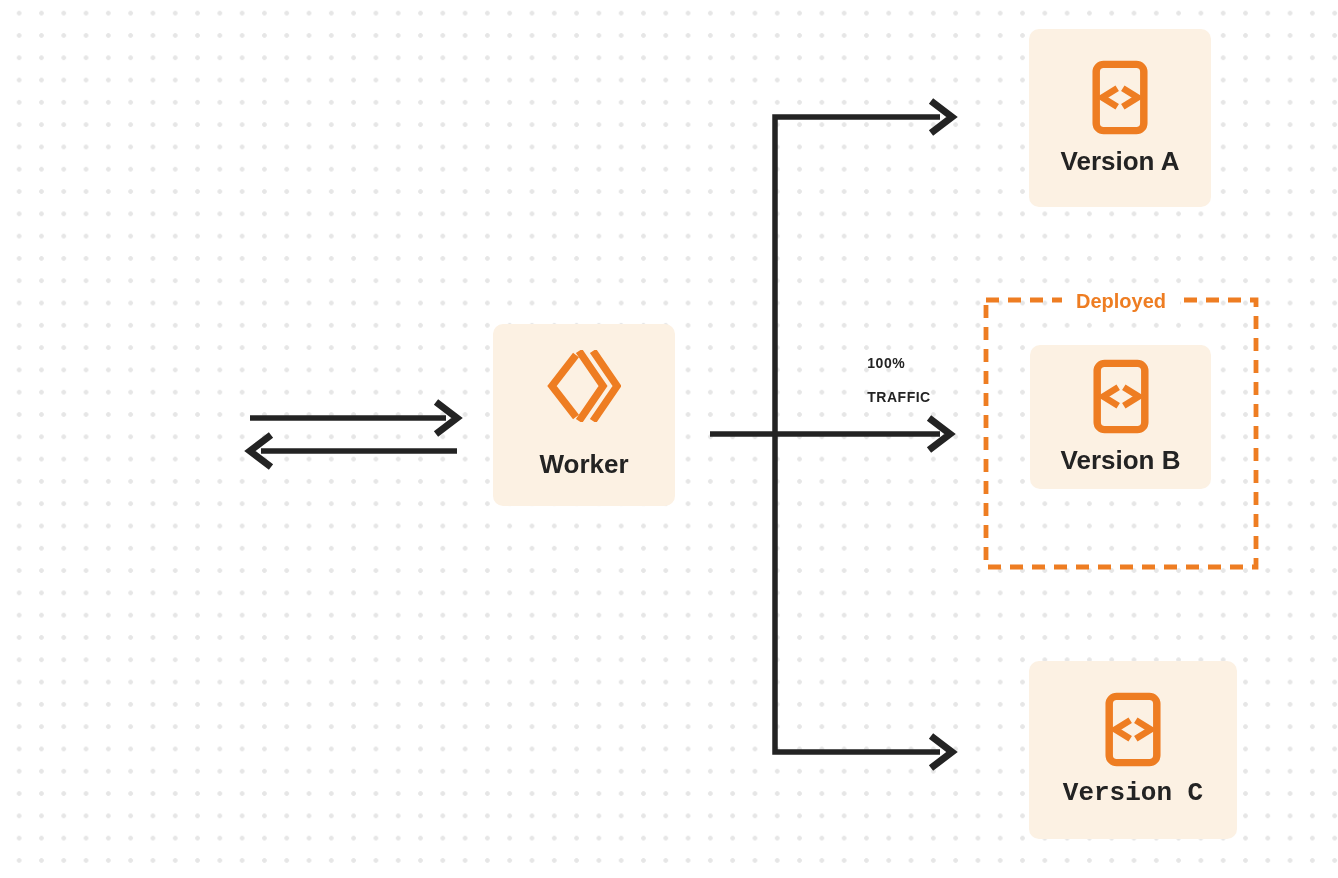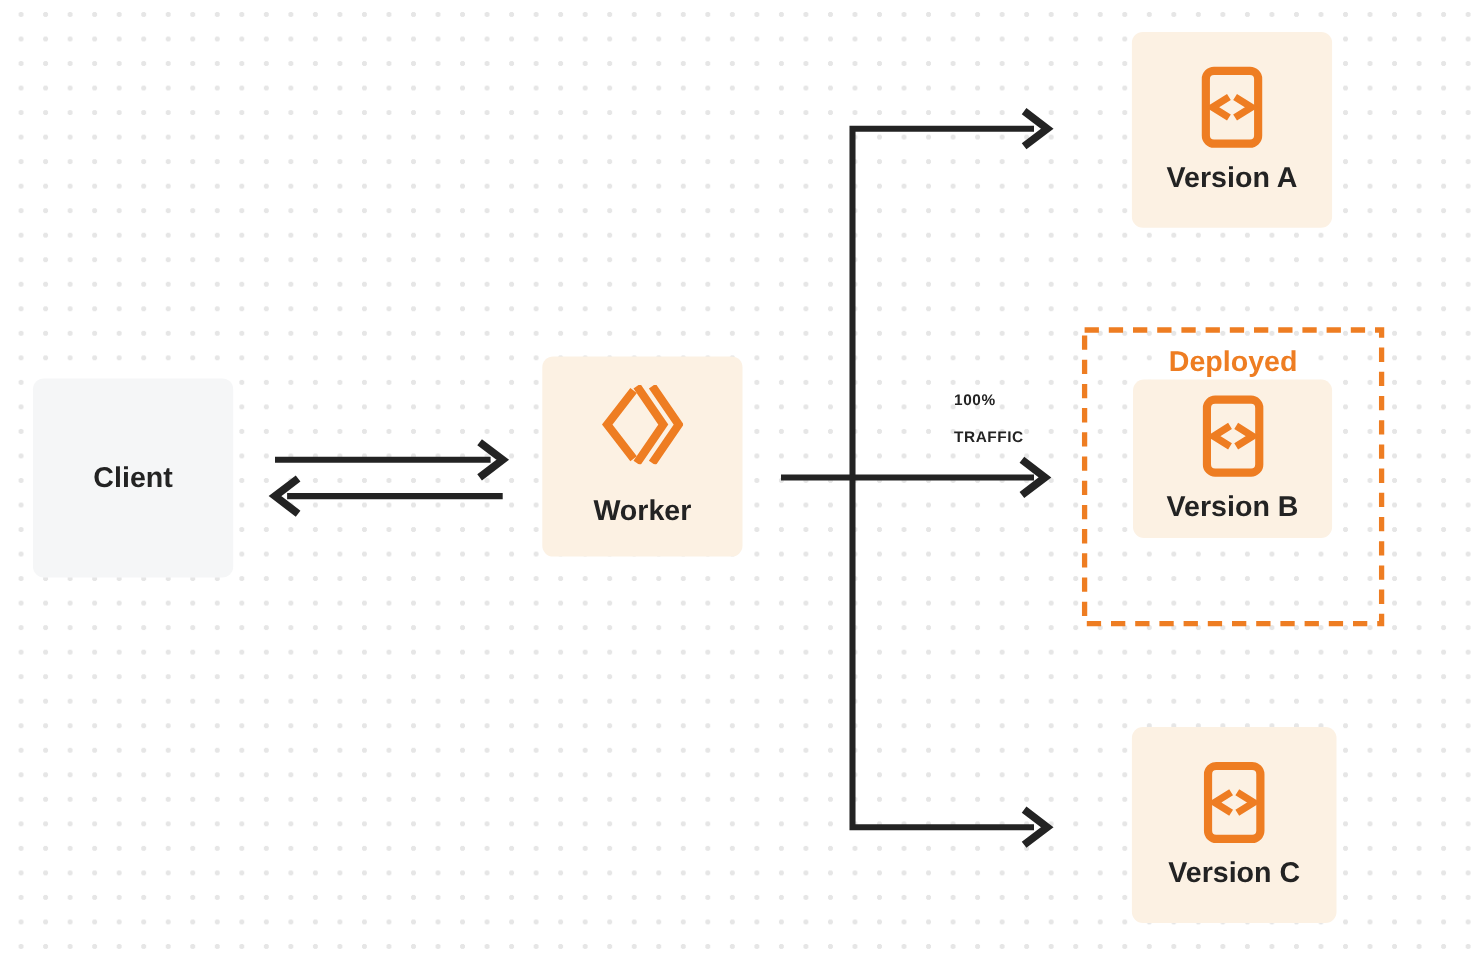--- a/index.html
+++ b/index.html
@@ -71,21 +71,21 @@
     left: 493px; top: 324px; width: 182px; height: 182px;
     background: var(--cream);
     gap: 28px;
   }
   .version-node {
     background: var(--cream);
     gap: 12px;
   }
   .version-a { left: 1029px; top: 29px;  width: 182px; height: 178px; }
   .version-b { left: 1030px; top: 345px; width: 181px; height: 144px; }
-  .version-c { left: 1029px; top: 661px; width: 186px; height: 178px; }
+  .version-c { left: 1029px; top: 661px; width: 208px; height: 178px; font-family: Liberation Mono, monospace; }
   .worker-icon-svg path {
     stroke: var(--orange);
     stroke-width: 7.5;
     fill: none;
     stroke-linejoin: miter;
     stroke-linecap: butt;
   }
   .version-icon-svg rect {
     stroke: var(--orange);
     stroke-width: 8;
@@ -98,24 +98,23 @@
     stroke-linejoin: miter;
     stroke-linecap: butt;
   }
   .deployed-label {
     position: absolute;
     left: 1121px; top: 301px;
     transform: translate(-50%, -50%);
     background: var(--bg);
     padding: 0 14px;
     font-weight: bold;
-    font-size: 26px;
+    font-size: 20px;
     color: var(--orange);
     white-space: nowrap;
-    margin-top: 28px;
   }
   .traffic-label {
     position: absolute;
     left: 899px; top: 380px;
     transform: translate(-50%, -50%);
     text-align: left;
     font-weight: bold;
     font-size: 14px;
     line-height: 34px;
     letter-spacing: 0.5px;
@@ -140,23 +139,20 @@
 
     <path class="head" d="M 931 101 L 952 117 L 931 133"></path>
     <path class="head" d="M 929 418 L 950 434 L 929 450"></path>
     <path class="head" d="M 931 736 L 952 752 L 931 768"></path>
     <path class="head" d="M 436 402 L 457 418 L 436 434"></path>
     <path class="head" d="M 271 435 L 250 451 L 271 467"></path>
 
     <rect class="deployed-rect" x="986" y="300" width="270" height="267"></rect>
   </svg>
 
-  <div class="node client-node">
-    <span class="node-label">Client</span>
-  </div>
 
   <div class="node worker-node">
     <svg class="worker-icon-svg" width="74" height="72" viewBox="0 0 74 72">
       <path d="M 29 5 L 5 36 L 29 67"></path>
       <path d="M 32 1 L 56 36 L 32 71"></path>
       <path d="M 46 1 L 70 36 L 46 71"></path>
     </svg>
     <span class="node-label">Worker</span>
   </div>
 

